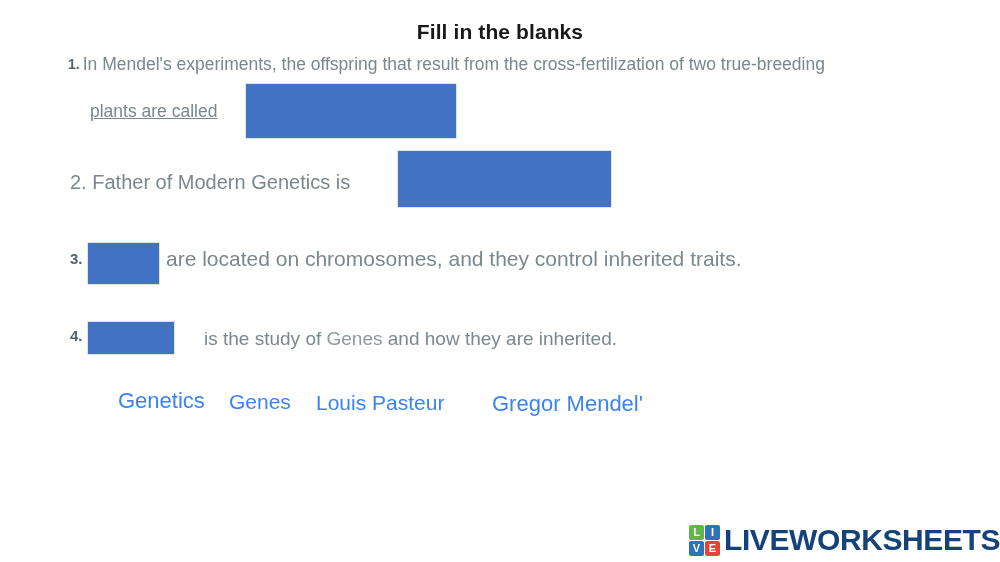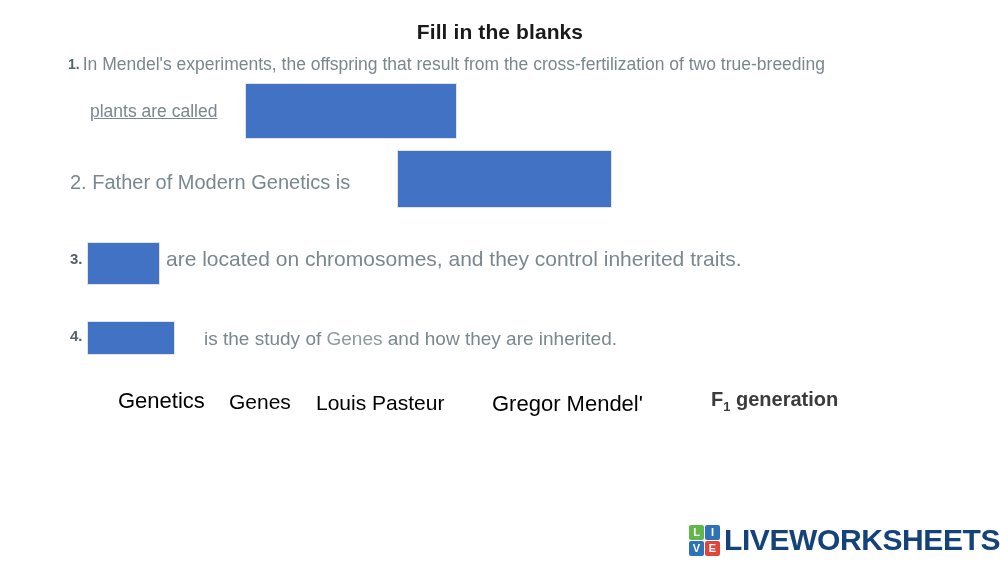--- a/index.html
+++ b/index.html
@@ -122,21 +122,21 @@
   
   .bank {
     position: absolute;
     top: 388px;
     left: 0;
     width: 1000px;
     height: 40px;
   }
   .bank-word {
     position: absolute;
-    color: #000000;
+    color: #3b82f6;
     white-space: nowrap;
   }
   #w1 { left: 118px; top: 0px;  font-size: 22px; }
   #w2 { left: 229px; top: 2px;  font-size: 21px; }
   #w3 { left: 316px; top: 3px;  font-size: 21px; text-align: center; }
   #w4 { left: 492px; top: 3px;  font-size: 22px; }
   #w5 {
     left: 711px;
     top: 0px;
     font-size: 20px;
@@ -215,21 +215,20 @@
     <span>is the study of</span>
     <span class="hl">Genes</span>
     <span>and how they are inherited.</span>
   </div>
 
   <div class="bank">
     <span class="bank-word" id="w1">Genetics</span>
     <span class="bank-word" id="w2">Genes</span>
     <span class="bank-word" id="w3">Louis Pasteur</span>
     <span class="bank-word" id="w4">Gregor Mendel'</span>
-    <span class="bank-word" id="w5"><span>F</span><sub>1</sub><span> generation</span></span>
   </div>
 
   <div class="logo">
     <div class="logo-tiles">
       <span class="logo-tile tile-l">L</span>
       <span class="logo-tile tile-i">I</span>
       <span class="logo-tile tile-v">V</span>
       <span class="logo-tile tile-e">E</span>
     </div>
     <span class="logo-text">LIVEWORKSHEETS</span>

